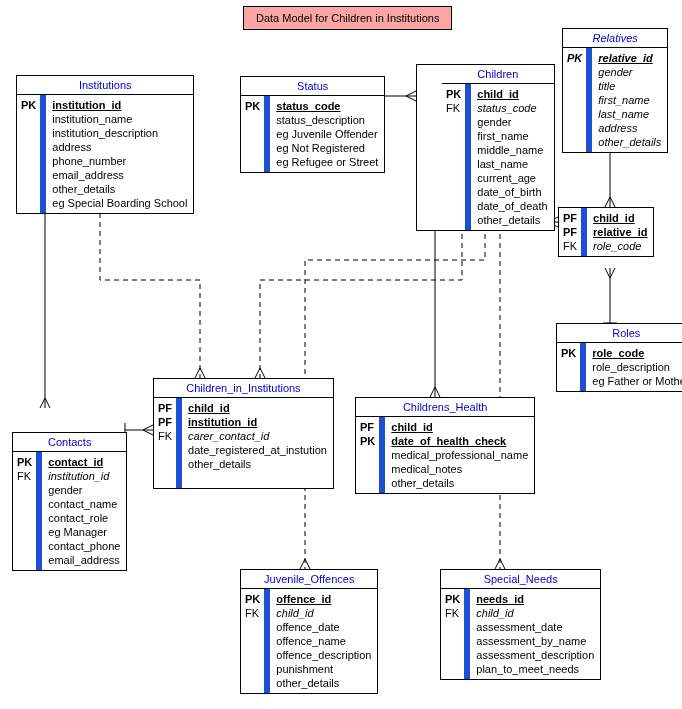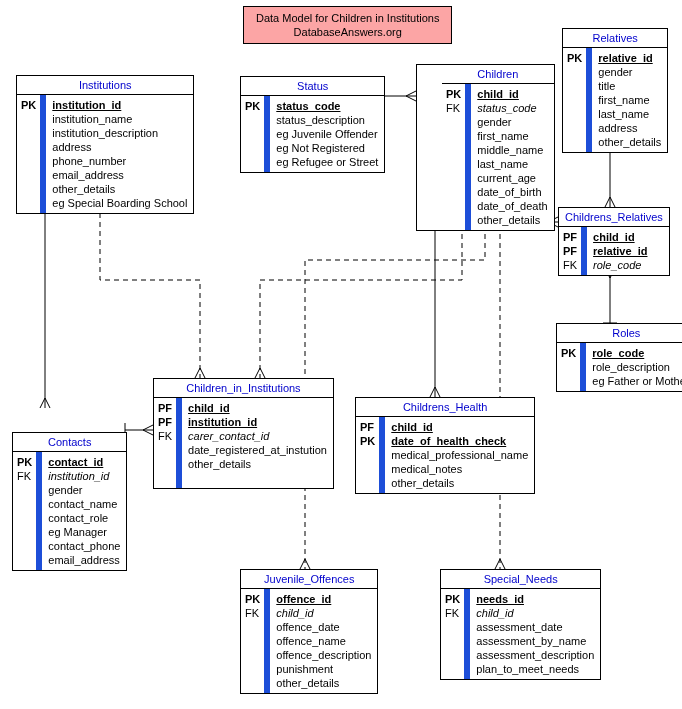--- a/index.html
+++ b/index.html
@@ -131,21 +131,20 @@
     <line x1="300" y1="569" x2="305" y2="559"></line>
     <line x1="310" y1="569" x2="305" y2="559"></line>
     <line x1="493" y1="225" x2="507" y2="225"></line>
     <line x1="495" y1="569" x2="500" y2="559"></line>
     <line x1="505" y1="569" x2="500" y2="559"></line>
   </g>
 </svg>
 
 <div class="title-box" style="left:243px; top:6px;">
   <div>Data Model for Children in Institutions</div>
-  <div>DatabaseAnswers.org</div>
 </div>
 
 <div class="entity" style="left:16px; top:75px;">
     <div class="entity-header">Institutions</div>
     <div class="entity-body">
       <div class="key-col">
         <div class="pk-key">PK</div>
         <div>&nbsp;</div>
         <div>&nbsp;</div>
         <div>&nbsp;</div>
@@ -207,21 +206,21 @@
         <div>first_name</div>
         <div>middle_name</div>
         <div>last_name</div>
         <div>current_age</div>
         <div>date_of_birth</div>
         <div>date_of_death</div>
         <div>other_details</div>
       </div>
     </div>
   </div>
-<div class="entity" style="left:562px; top:28px;">
+<div class="entity" style="left:562px; top:28px;font-style:italic;">
     <div class="entity-header">Relatives</div>
     <div class="entity-body">
       <div class="key-col">
         <div class="pk-key">PK</div>
         <div>&nbsp;</div>
         <div>&nbsp;</div>
         <div>&nbsp;</div>
         <div>&nbsp;</div>
         <div>&nbsp;</div>
         <div>&nbsp;</div>
@@ -231,21 +230,20 @@
         <div>gender</div>
         <div>title</div>
         <div>first_name</div>
         <div>last_name</div>
         <div>address</div>
         <div>other_details</div>
       </div>
     </div>
   </div>
 <div class="entity" style="left:558px; top:207px;">
-    <div class="entity-header">Childrens_Relatives</div>
     <div class="entity-body">
       <div class="key-col">
         <div class="pk-key">PF</div>
         <div class="pk-key">PF</div>
         <div>FK</div>
       </div>
       <div class="attr-col">
         <div class="pk">child_id</div>
         <div class="pk">relative_id</div>
         <div class="fk">role_code</div>

